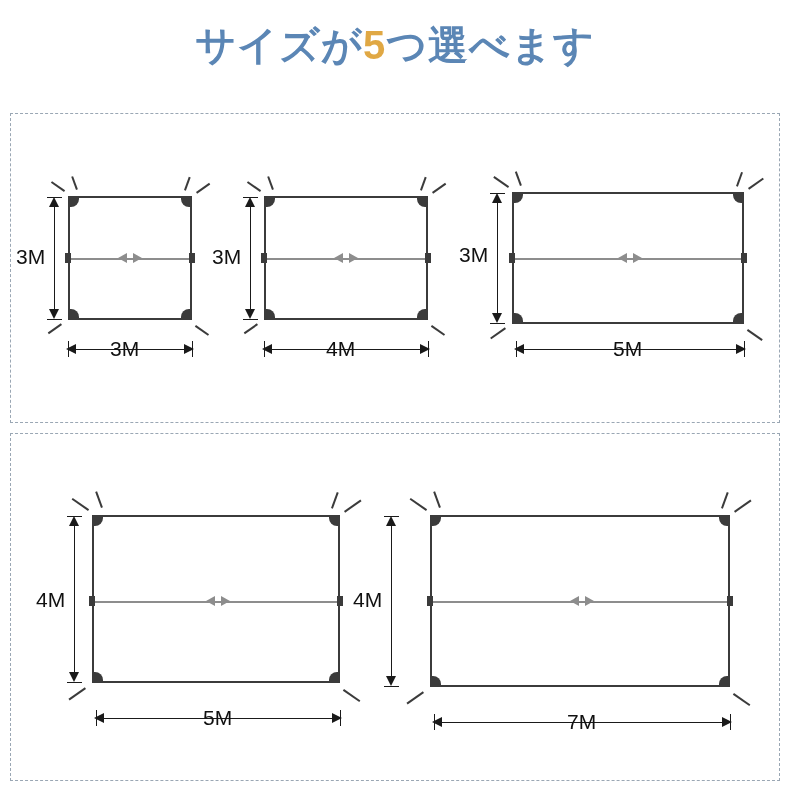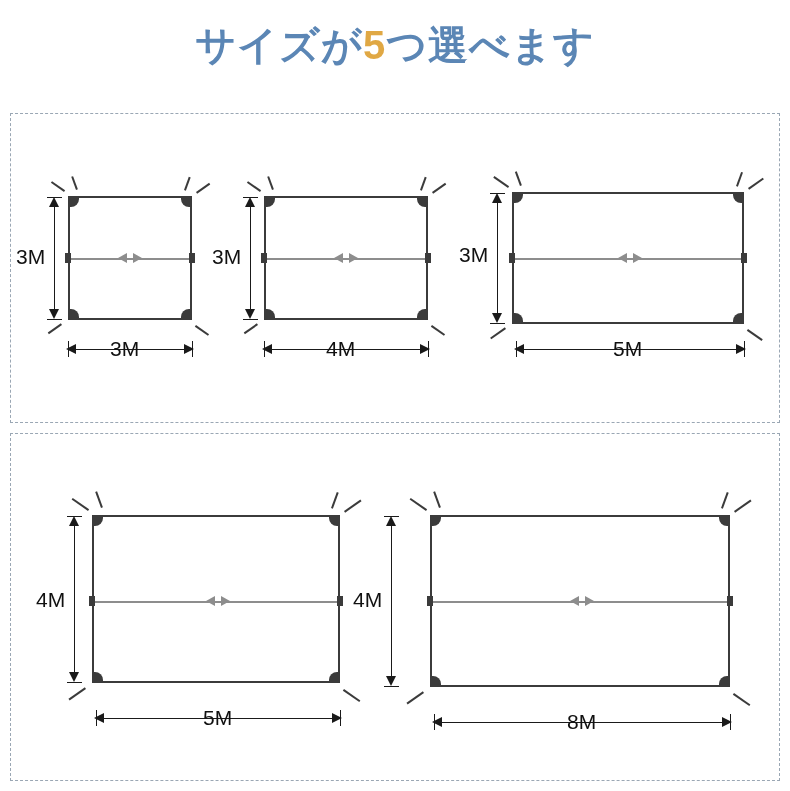--- a/index.html
+++ b/index.html
@@ -339,14 +339,14 @@
   <div class="arrow down" style="left:386px; top:676px;"></div>
   <div class="cap-h" style="left:384px; top:516px; width:15px;"></div>
   <div class="cap-h" style="left:384px; top:686px; width:15px;"></div>
   <div class="dim-label" style="left:353px; top:588px;">4M</div>
 
   <div class="dim-h" style="left:436px; top:722px; width:292px;"></div>
   <div class="arrow left" style="left:432px; top:717px;"></div>
   <div class="arrow right" style="left:722px; top:717px;"></div>
   <div class="cap-v" style="left:434px; top:714px; height:16px;"></div>
   <div class="cap-v" style="left:730px; top:714px; height:16px;"></div>
-  <div class="dim-label" style="left:567px; top:710px;">8M</div>
+  <div class="dim-label" style="left:567px; top:710px;">7M</div>
 </div>
 
 </body></html>

